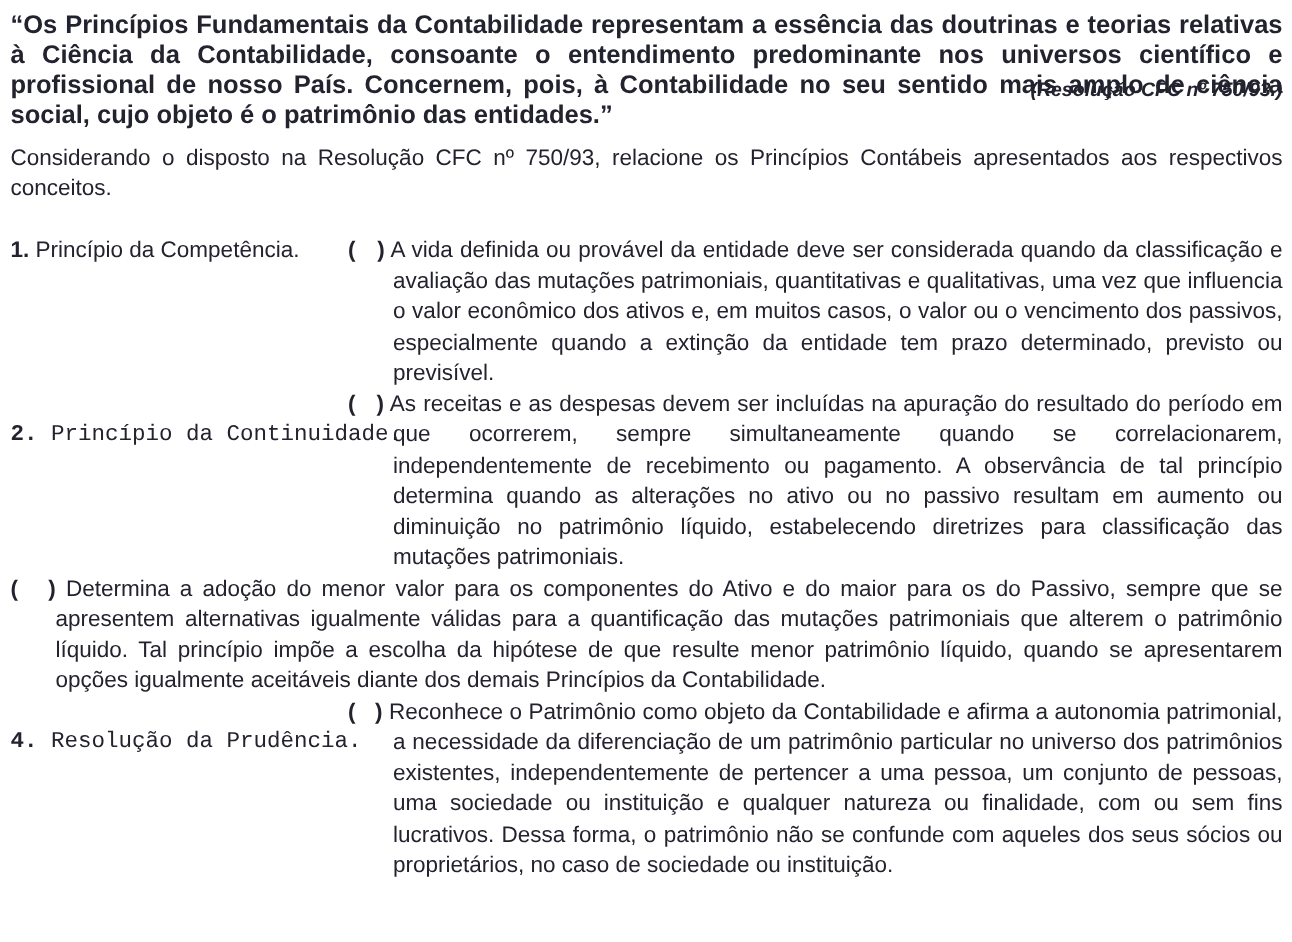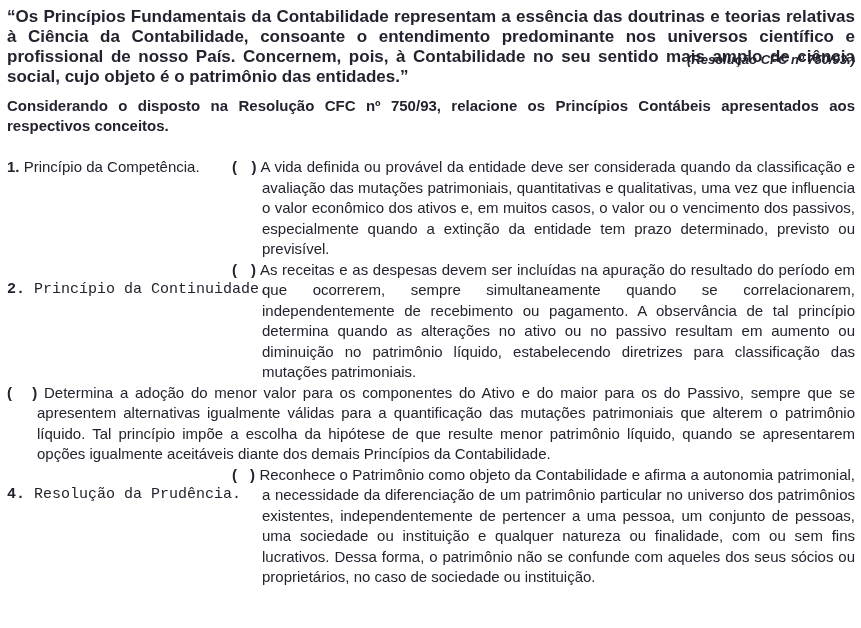--- a/index.html
+++ b/index.html
@@ -32,21 +32,21 @@
     right: 0;
     bottom: 19px;
     font-weight: bold;
     font-style: italic;
     font-size: 13px;
     line-height: 16px;
     margin-top: 12px;
   }
   .instruction {
     margin: 9px 0 0 0;
-    font-weight: bold;
+    font-weight: normal;
     font-size: 15px;
     line-height: 20px;
     text-align: justify;
   }
   .match {
     margin-top: 21px;
   }
   .row {
     display: flex;
     align-items: flex-start;

